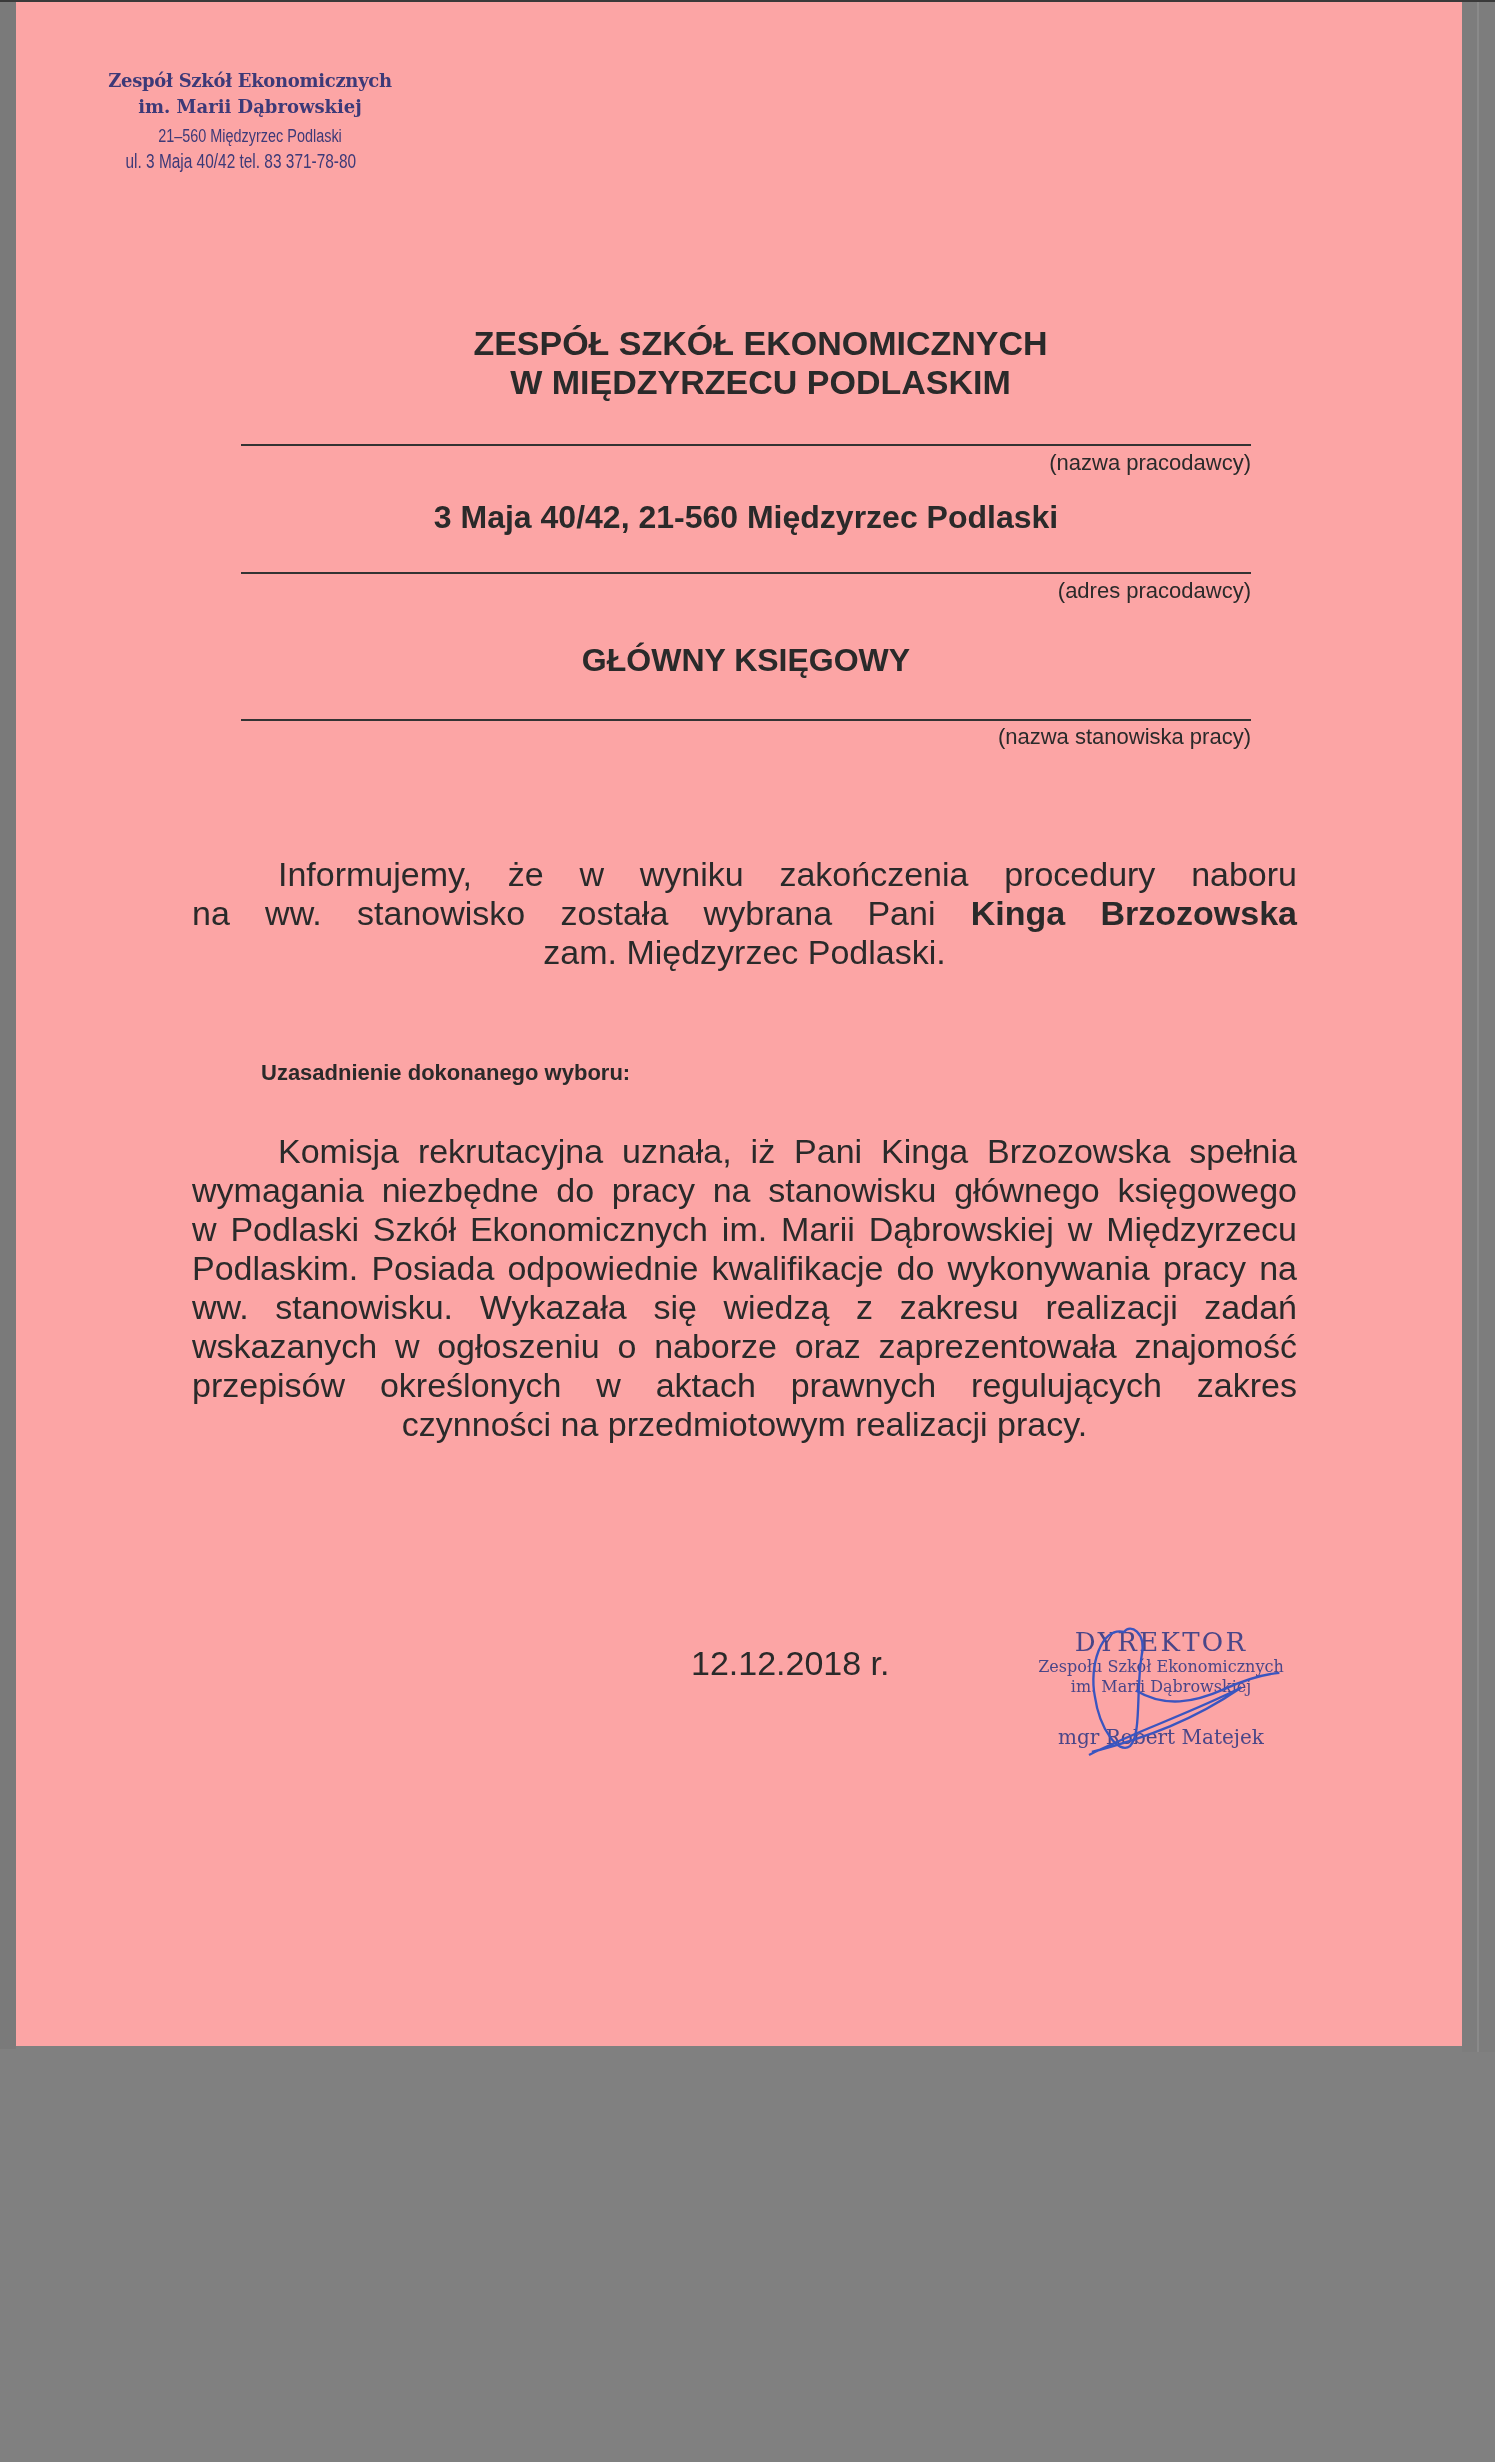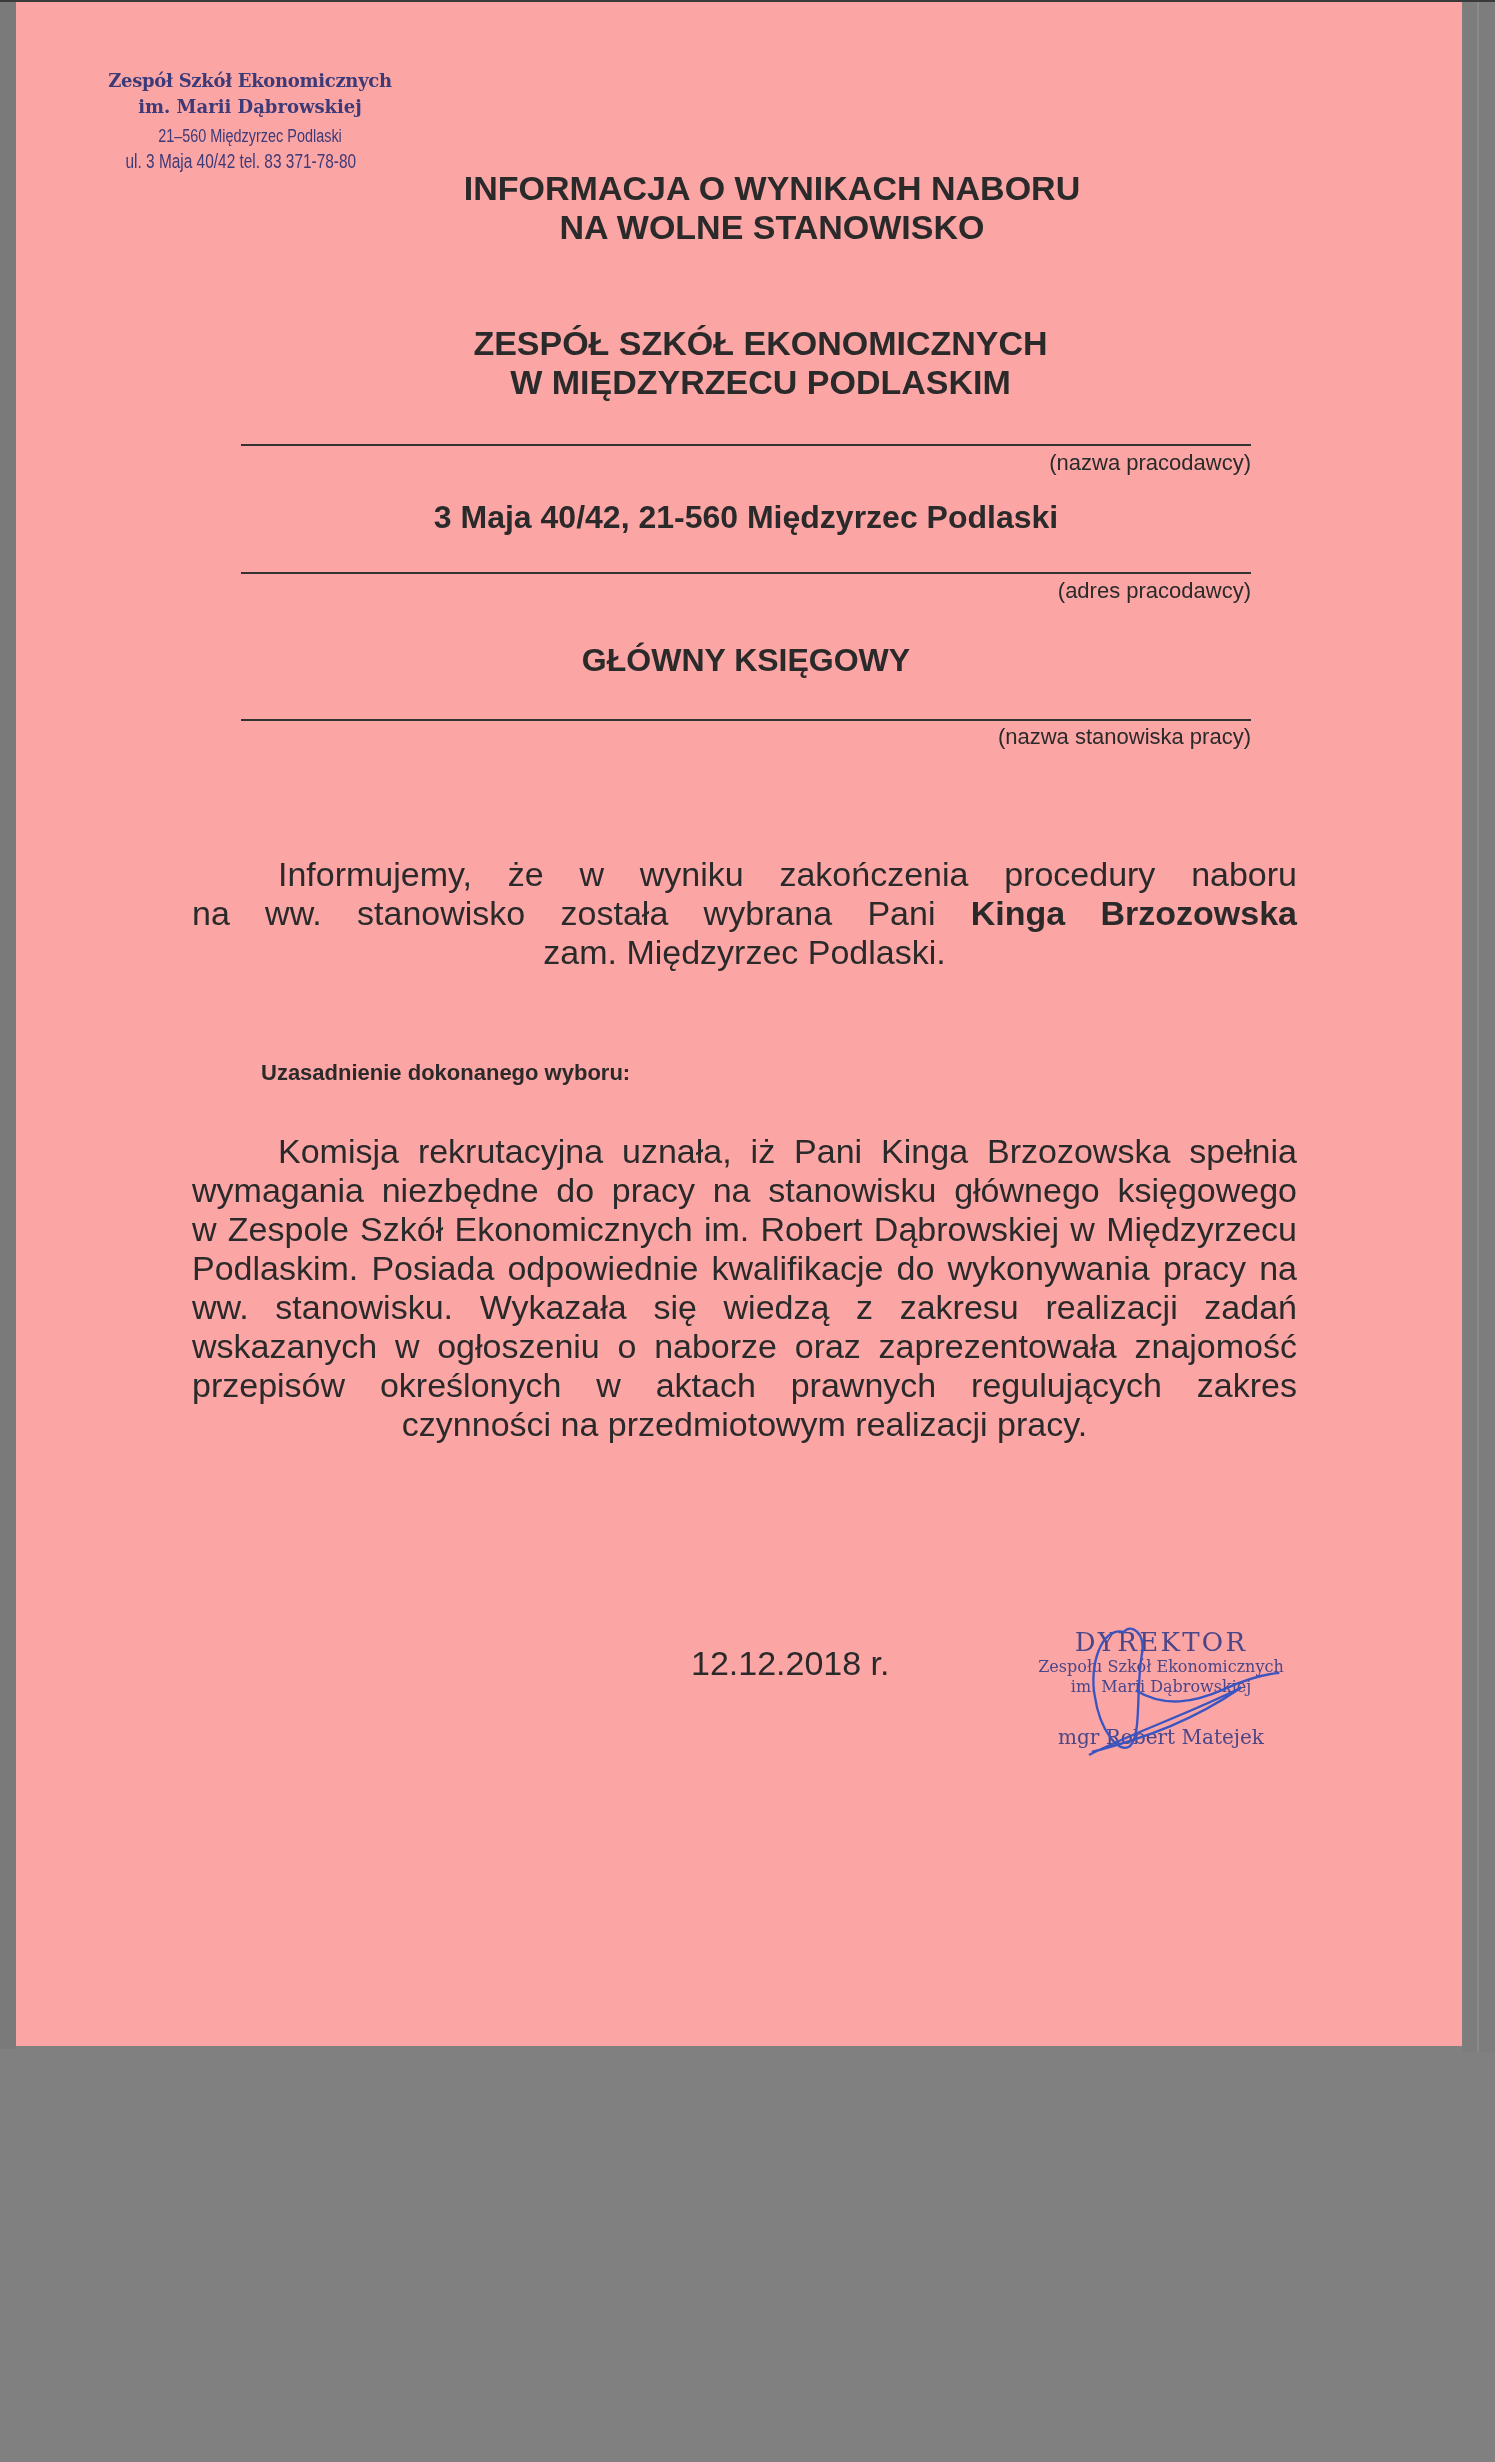--- a/index.html
+++ b/index.html
@@ -74,24 +74,20 @@
 
 <div class="page">
 
   <div class="stamp">
     <div class="l1">Zespół Szkół Ekonomicznych</div>
     <div class="l2">im. Marii Dąbrowskiej</div>
     <div class="l3">21–560 Międzyrzec Podlaski</div>
     <div class="l4">ul. 3 Maja 40/42   tel. 83 371-78-80</div>
   </div>
 
-  <div class="title">
-    <div>INFORMACJA O WYNIKACH NABORU</div>
-    <div>NA WOLNE STANOWISKO</div>
-  </div>
 
   <div class="employer">
     <div>ZESPÓŁ SZKÓŁ EKONOMICZNYCH</div>
     <div>W MIĘDZYRZECU PODLASKIM</div>
   </div>
   <div class="rule" style="top:442px"></div>
   <div class="caption" style="top:448px">(nazwa pracodawcy)</div>
 
   <div class="field-value" style="top:496px">3 Maja 40/42, 21-560 Międzyrzec Podlaski</div>
   <div class="rule" style="top:570px"></div>
@@ -105,21 +101,21 @@
     <span class="line-j"><span class="indent"></span><span>Informujemy, że w wyniku zakończenia procedury naboru</span></span>
     <span class="line-j"><span>na ww. stanowisko została wybrana Pani </span><b>Kinga Brzozowska</b></span>
     <span class="line-l">zam. Międzyrzec Podlaski.</span>
   </div>
 
   <div class="subhead">Uzasadnienie dokonanego wyboru:</div>
 
   <div class="para" style="top:1130px">
     <span class="line-j"><span class="indent"></span><span>Komisja rekrutacyjna uznała, iż Pani Kinga Brzozowska spełnia</span></span>
     <span class="line-j">wymagania niezbędne do pracy na stanowisku głównego księgowego</span>
-    <span class="line-j">w Zespole Szkół Ekonomicznych im. Robert Dąbrowskiej w Międzyrzecu</span>
+    <span class="line-j">w Podlaski Szkół Ekonomicznych im. Marii Dąbrowskiej w Międzyrzecu</span>
     <span class="line-j">Podlaskim. Posiada odpowiednie kwalifikacje do wykonywania pracy na</span>
     <span class="line-j">ww. stanowisku. Wykazała się wiedzą z zakresu realizacji zadań</span>
     <span class="line-j">wskazanych w ogłoszeniu o naborze oraz zaprezentowała znajomość</span>
     <span class="line-j">przepisów określonych w aktach prawnych regulujących zakres</span>
     <span class="line-l">czynności na przedmiotowym realizacji pracy.</span>
   </div>
 
   <div class="date">12.12.2018 r.</div>
 
   <div class="sig-stamp">

